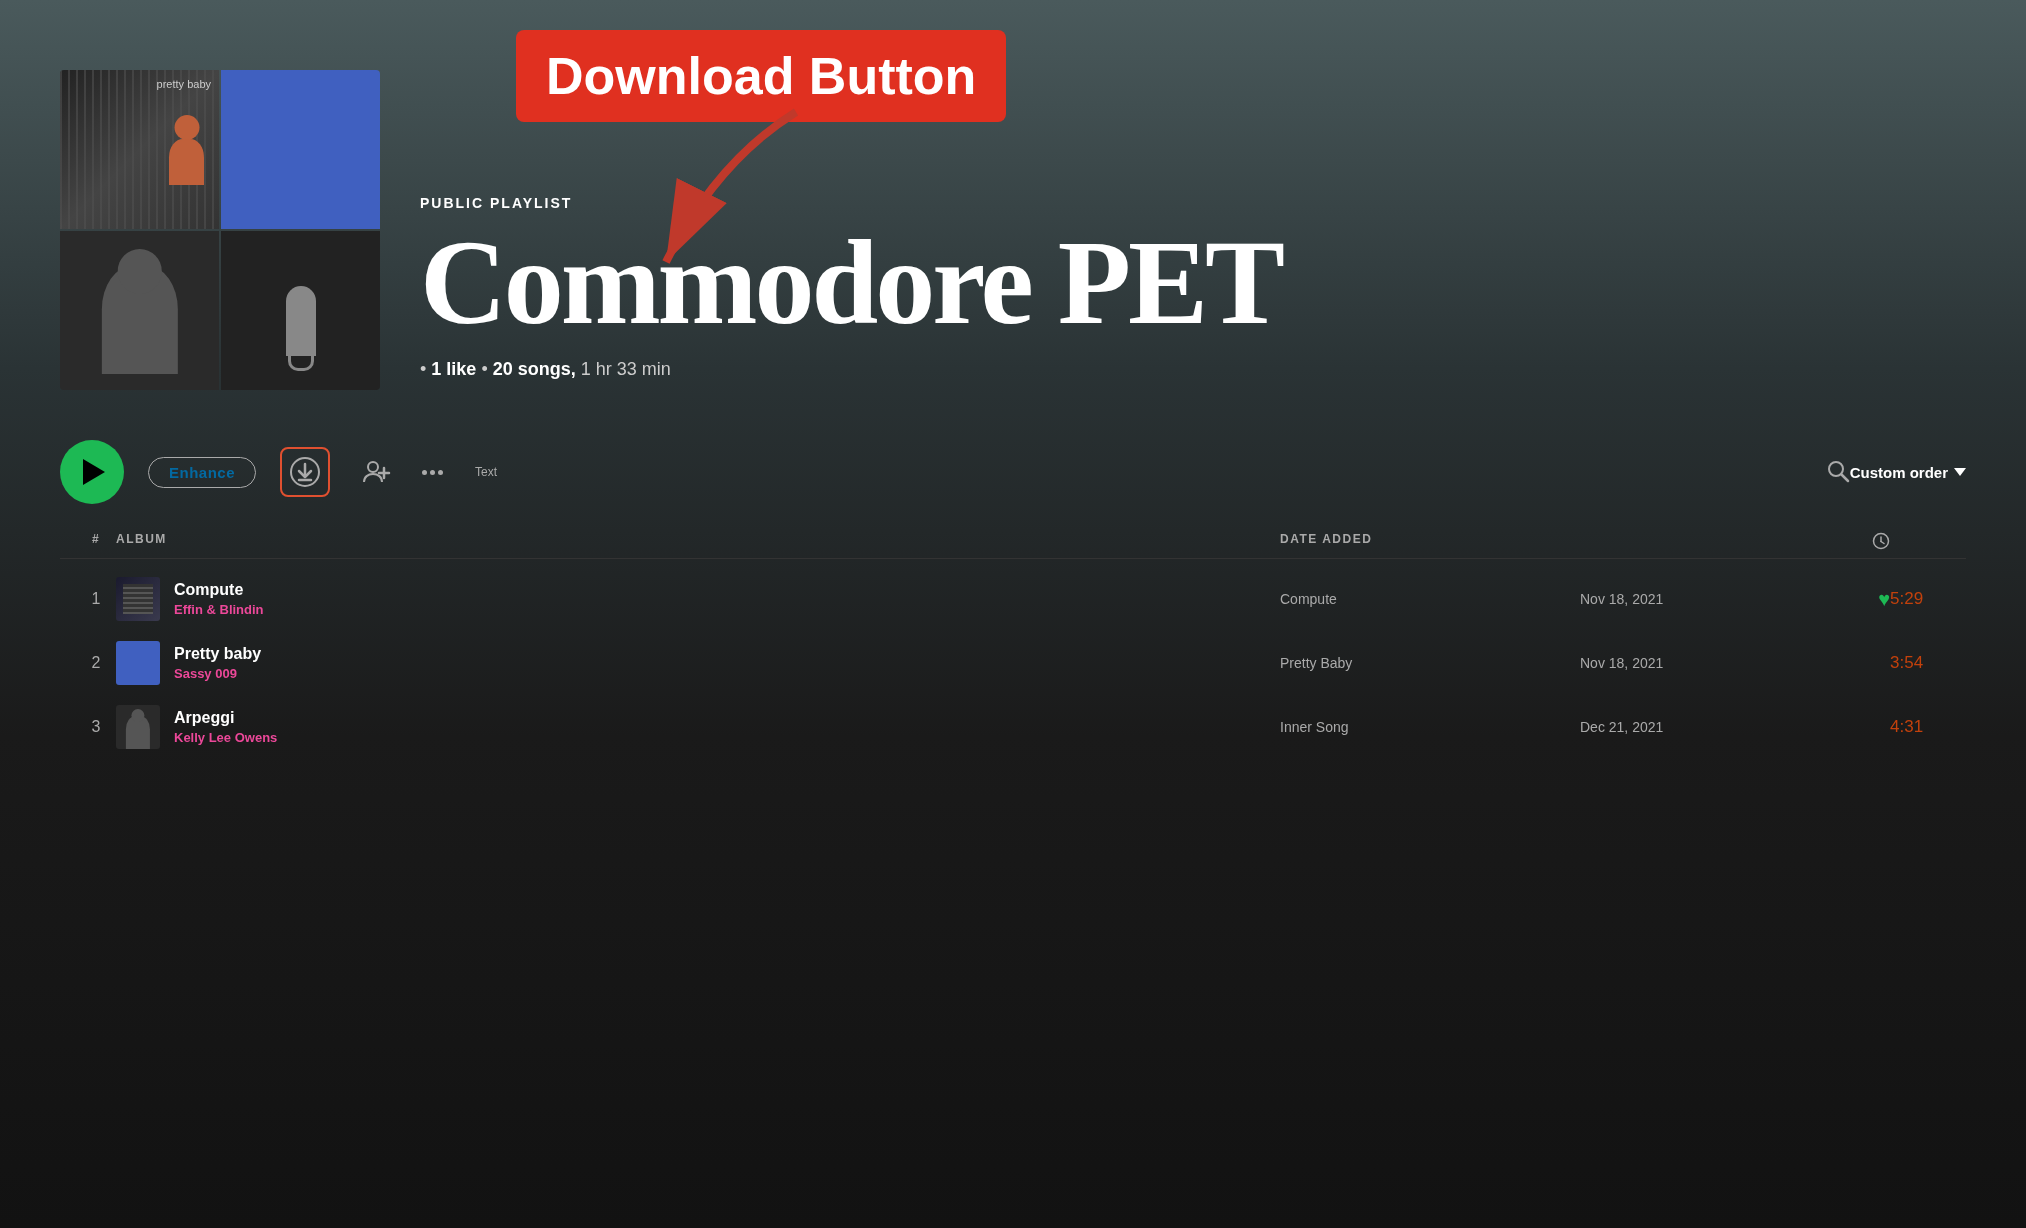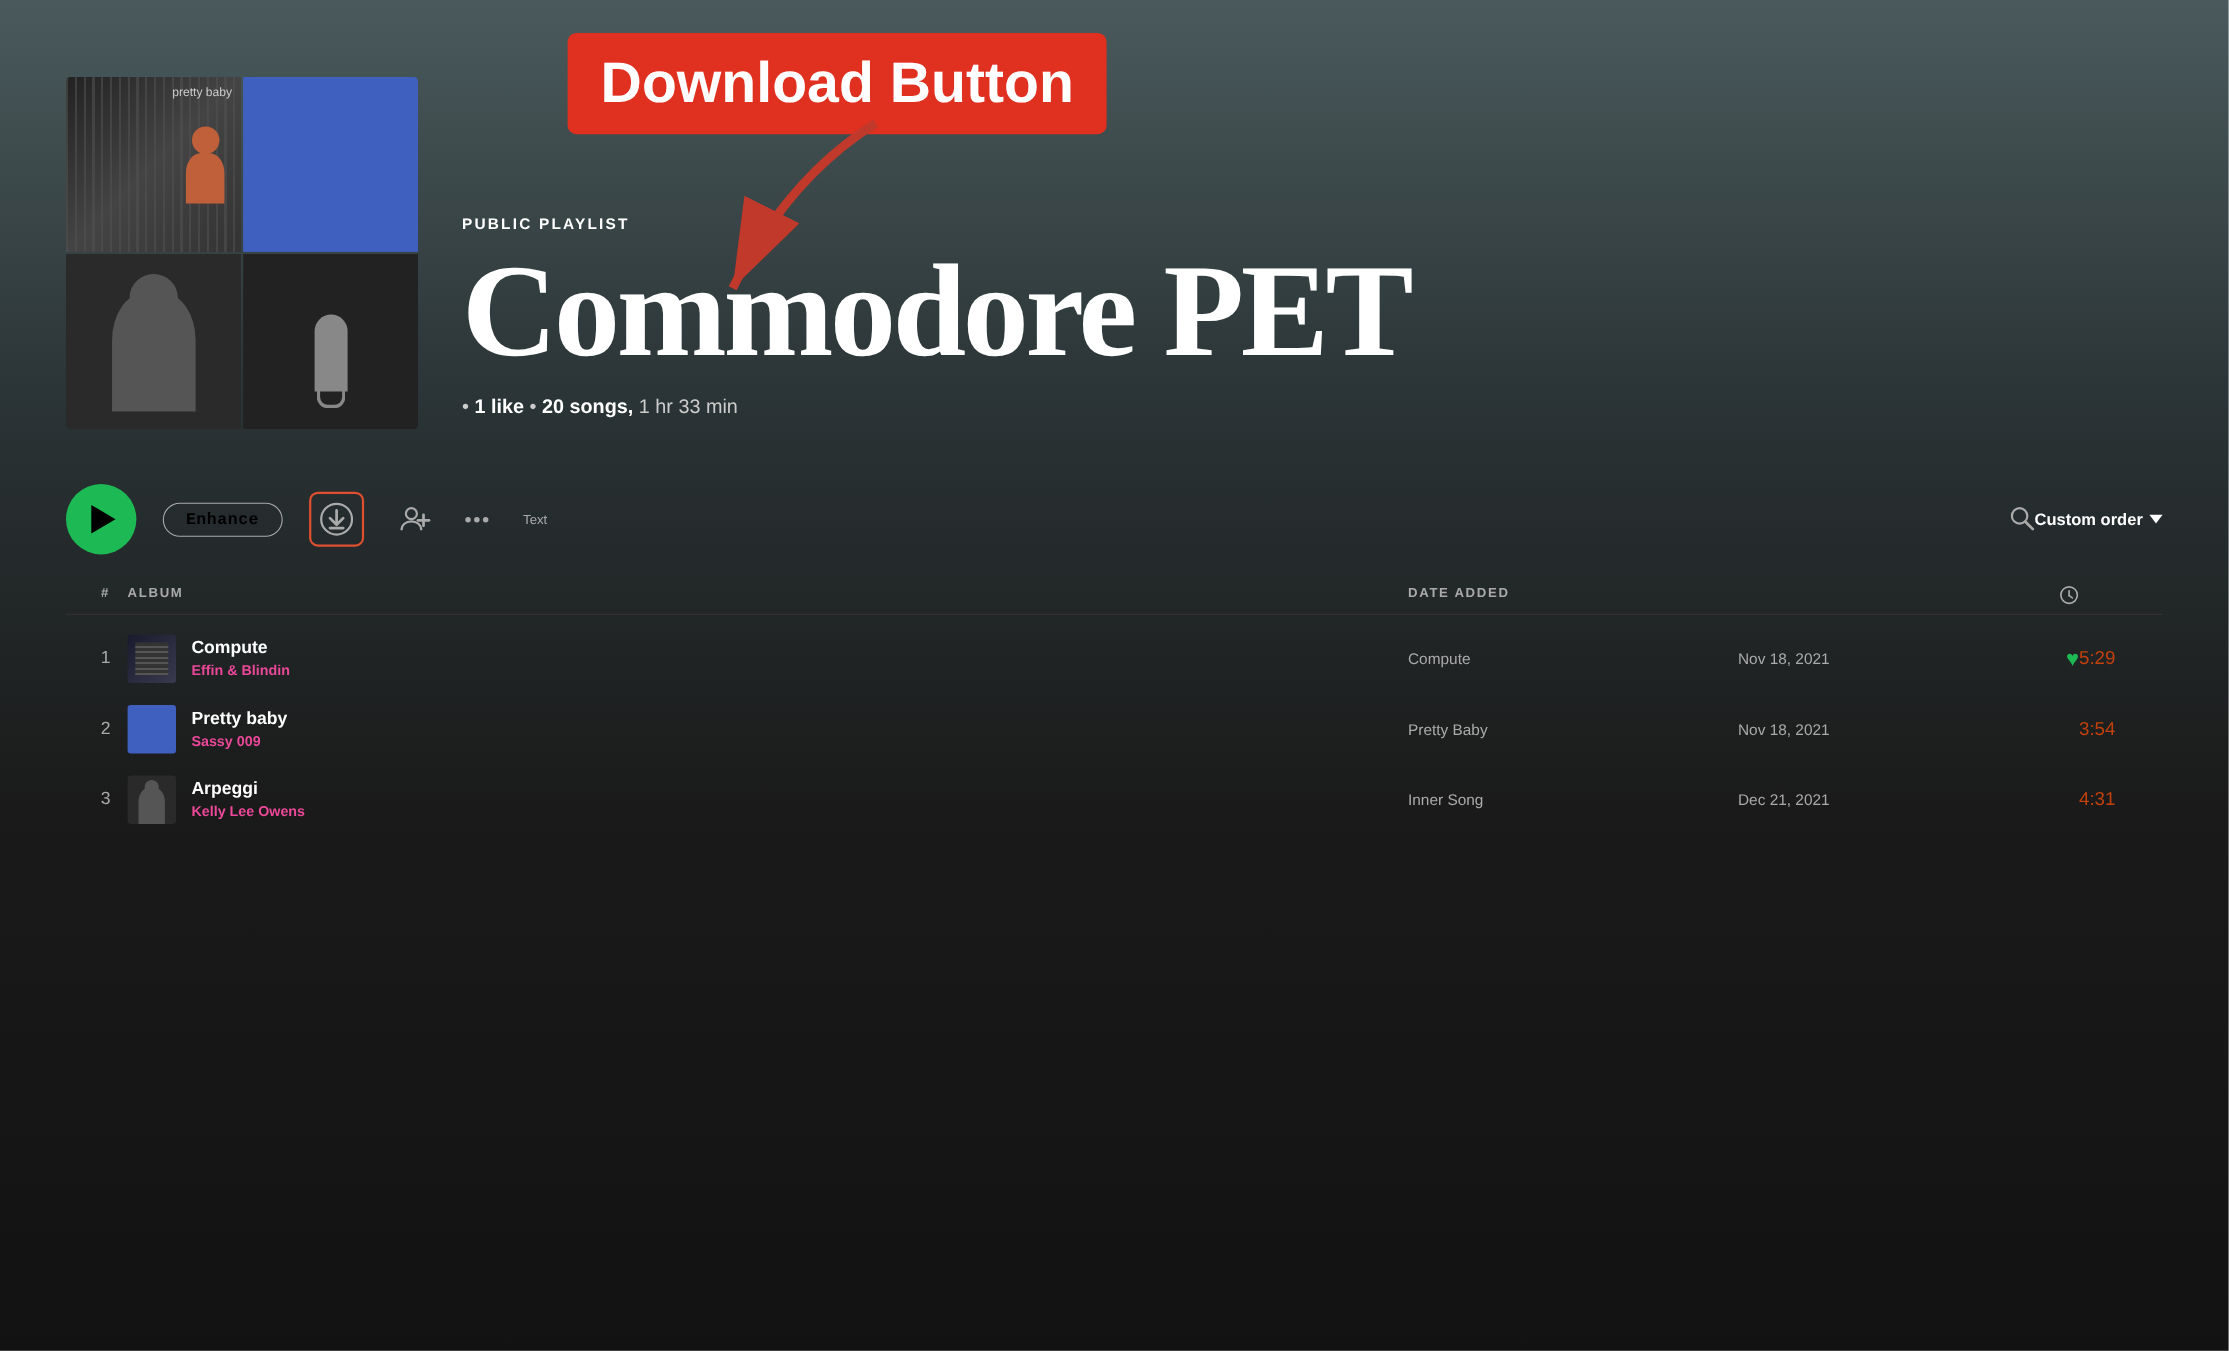--- a/index.html
+++ b/index.html
@@ -237,27 +237,26 @@
       border-top: 13px solid transparent;
       border-bottom: 13px solid transparent;
       border-left: 22px solid #000;
       margin-left: 4px;
     }
 
     .enhance-btn {
       background: transparent;
       border: 1.5px solid #aaa;
       border-radius: 20px;
-      color: #000000;
+      color: #0369a1;
       font-size: 15px;
       font-weight: 700;
       padding: 6px 20px;
       cursor: pointer;
       letter-spacing: 0.5px;
-      font-family: Liberation Mono, monospace;
     }
 
     .download-btn {
       width: 50px;
       height: 50px;
       background: transparent;
       border: 2.5px solid #e05030;
       border-radius: 8px;
       cursor: pointer;
       display: flex;

